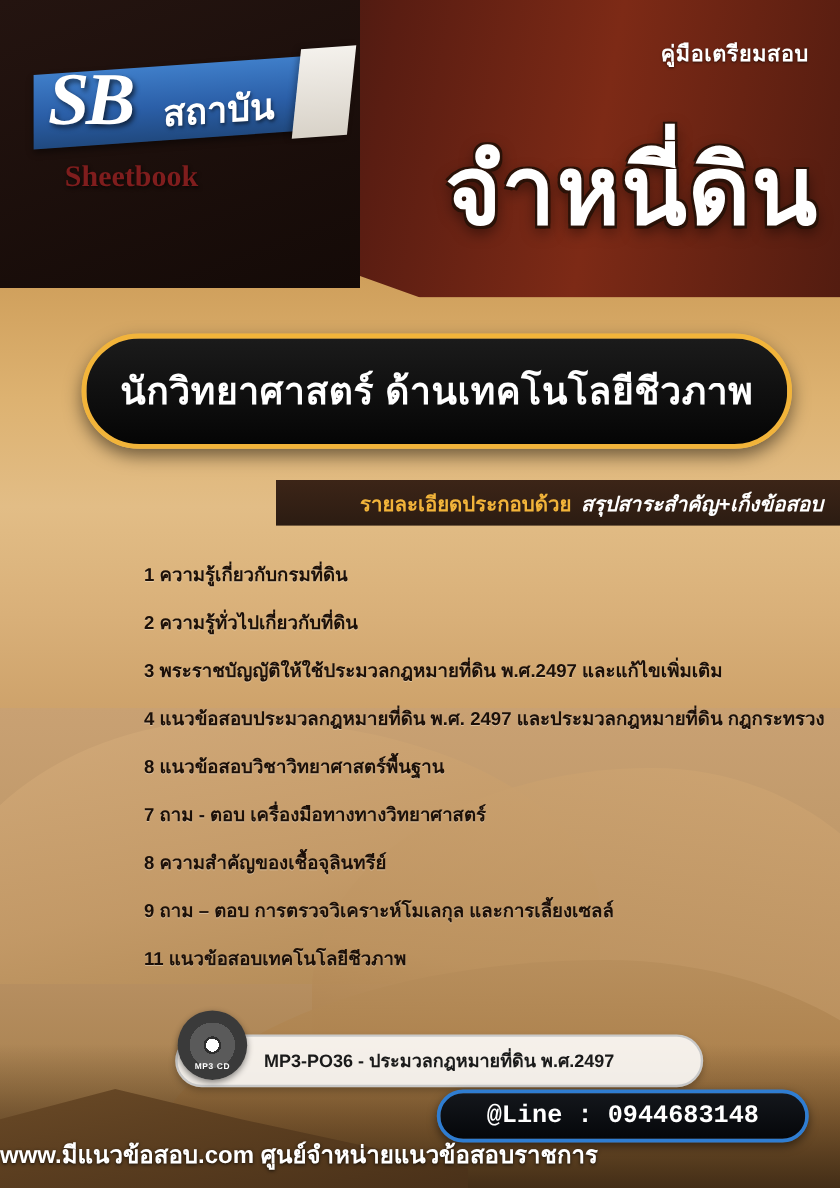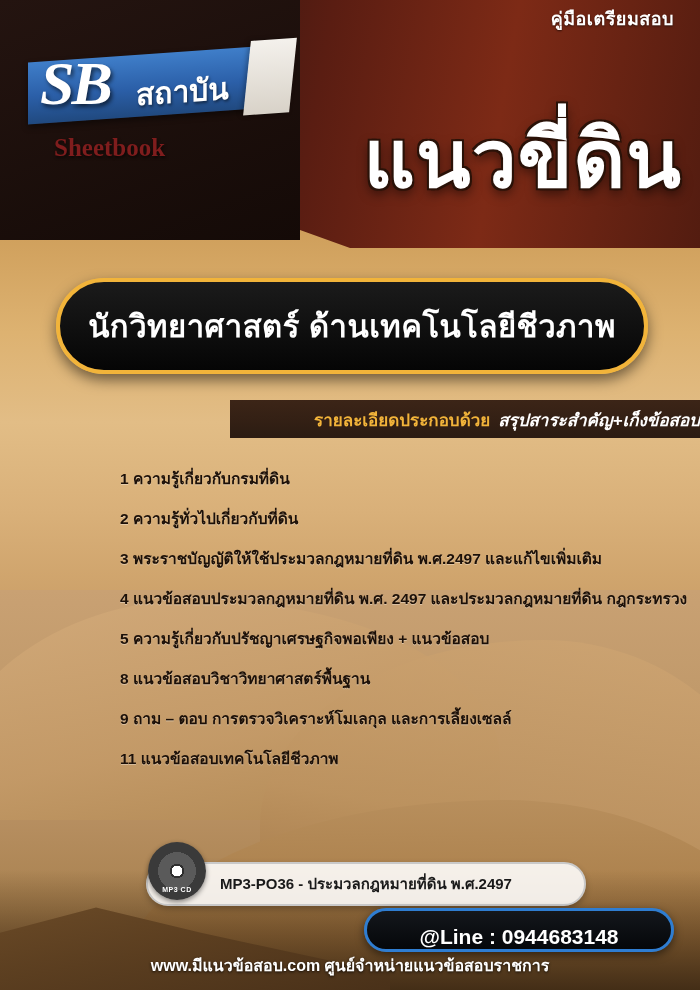--- a/index.html
+++ b/index.html
@@ -71,21 +71,21 @@
     clip-path: polygon(0 0, 700px 0, 700px 248px, 350px 248px, 300px 230px, 0 238px);
   }
   .header-dark-left {
     position: absolute;
     left: 0; top: 0; width: 300px; height: 240px;
     background: linear-gradient(160deg, #241410 0%, #140a07 100%);
   }
 
   .guide-text {
     position: absolute;
-    right: 26px; top: 4px;
+    right: 26px; top: 30px;
     color: #ffffff;
     font-size: 18px;
     font-weight: bold;
     letter-spacing: .5px;
     text-shadow: 0 1px 2px rgba(0,0,0,.6);
   }
 
   
   .logo-wrap {
     position: absolute;
@@ -153,21 +153,21 @@
     text-shadow:
       -2px -2px 0 #2a1208, 2px -2px 0 #2a1208,
       -2px 2px 0 #2a1208, 2px 2px 0 #2a1208,
       0 5px 12px rgba(0,0,0,.6);
     line-height: 1;
   }
 
   
   .subtitle-bar {
     position: absolute;
-    left: 56px; top: 278px;
+    left: 68px; top: 278px;
     width: 592px; height: 96px;
     background: linear-gradient(180deg, #1b1b1b 0%, #050505 100%);
     border: 4px solid #f2b43a;
     border-radius: 48px;
     box-shadow: 0 6px 14px rgba(0,0,0,.5);
     display: flex;
     align-items: center;
     justify-content: center;
   }
   .subtitle-text {
@@ -180,20 +180,21 @@
 
   
   .detail-strip {
     position: absolute;
     left: 230px; top: 400px;
     width: 470px; height: 38px;
     background: linear-gradient(180deg, rgba(46,24,14,.92) 0%, rgba(28,14,8,.92) 100%);
     display: flex;
     align-items: center;
     justify-content: flex-end;
+    padding-right: 14px;
     gap: 8px;
   }
   .detail-label { color: #f2b43a; font-size: 17px; font-weight: bold; }
   .detail-value { color: #ffffff; font-size: 17px; font-weight: bold; font-style: italic; }
 
   
   .contents {
     position: absolute;
     left: 120px; top: 466px;
     width: 560px;
@@ -243,33 +244,33 @@
 
   
   .line-btn {
     position: absolute;
     left: 364px; top: 908px;
     width: 310px; height: 44px;
     background: linear-gradient(180deg, #14171c 0%, #05070a 100%);
     border: 3px solid #2f7dd1;
     border-radius: 22px;
     display: flex;
-    align-items: flex-end;
+    align-items: center;
     justify-content: center;
     box-shadow: 0 3px 8px rgba(0,0,0,.5);
+    font-family: Liberation Mono, monospace;
   }
   .line-text { color: #ffffff; font-size: 21px; font-weight: bold; }
 
   
   .footer {
     position: absolute;
     left: 0; bottom: 12px; width: 700px;
-    text-align: center;
-    color: #ffffff;
-    font-size: 16px;
+    color: #ffffff;
+    font-size: 20px;
     font-weight: bold;
     text-shadow: 0 1px 3px rgba(0,0,0,.8);
   }
 </style>
 </head>
 <body>
 
 <div class="page">
 
   <div class="bg-sky"></div>
@@ -285,38 +286,39 @@
 
   <div class="guide-text">คู่มือเตรียมสอบ</div>
 
   <div class="logo-wrap">
     <div class="logo-band"></div>
     <div class="logo-sb">SB</div>
     <div class="logo-thai">สถาบัน</div>
     <div class="logo-sheetbook">Sheetbook</div>
   </div>
 
-  <div class="main-title">แนวขี่ดิน</div>
+  <div class="main-title">จำหนี่ดิน</div>
 
   <div class="subtitle-bar">
     <span class="subtitle-text">นักวิทยาศาสตร์  ด้านเทคโนโลยีชีวภาพ</span>
   </div>
 
   <div class="detail-strip">
     <span class="detail-label">รายละเอียดประกอบด้วย</span>
     <span class="detail-value">สรุปสาระสำคัญ+เก็งข้อสอบ</span>
   </div>
 
   <div class="contents">
     <div class="content-item">1 ความรู้เกี่ยวกับกรมที่ดิน</div>
     <div class="content-item">2 ความรู้ทั่วไปเกี่ยวกับที่ดิน</div>
     <div class="content-item">3 พระราชบัญญัติให้ใช้ประมวลกฎหมายที่ดิน พ.ศ.2497 และแก้ไขเพิ่มเติม</div>
     <div class="content-item">4 แนวข้อสอบประมวลกฎหมายที่ดิน พ.ศ. 2497 และประมวลกฎหมายที่ดิน กฎกระทรวง</div>
-    <div class="content-item">5 ความรู้เกี่ยวกับปรัชญาเศรษฐกิจพอเพียง + แนวข้อสอบ</div>
     <div class="content-item">8 แนวข้อสอบวิชาวิทยาศาสตร์พื้นฐาน</div>
+    <div class="content-item">7 ถาม - ตอบ เครื่องมือทางทางวิทยาศาสตร์</div>
+    <div class="content-item">8 ความสำคัญของเชื้อจุลินทรีย์</div>
     <div class="content-item">9 ถาม – ตอบ การตรวจวิเคราะห์โมเลกุล และการเลี้ยงเซลล์</div>
     <div class="content-item">11 แนวข้อสอบเทคโนโลยีชีวภาพ</div>
   </div>
 
   <div class="mp3-box">
     <span class="mp3-text">MP3-PO36 - ประมวลกฎหมายที่ดิน พ.ศ.2497</span>
   </div>
   <div class="cd-icon">
     <span class="cd-label">MP3 CD</span>
   </div>

